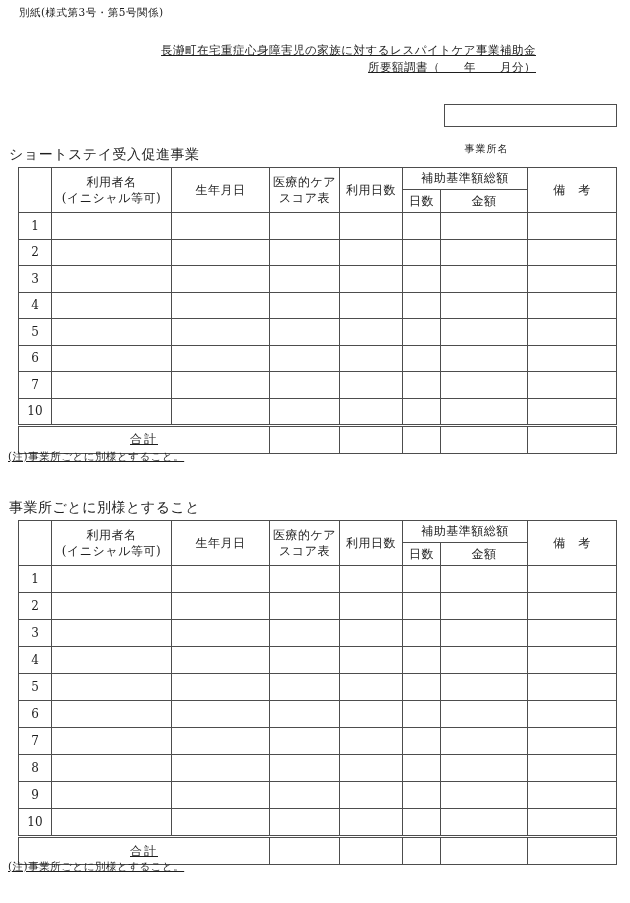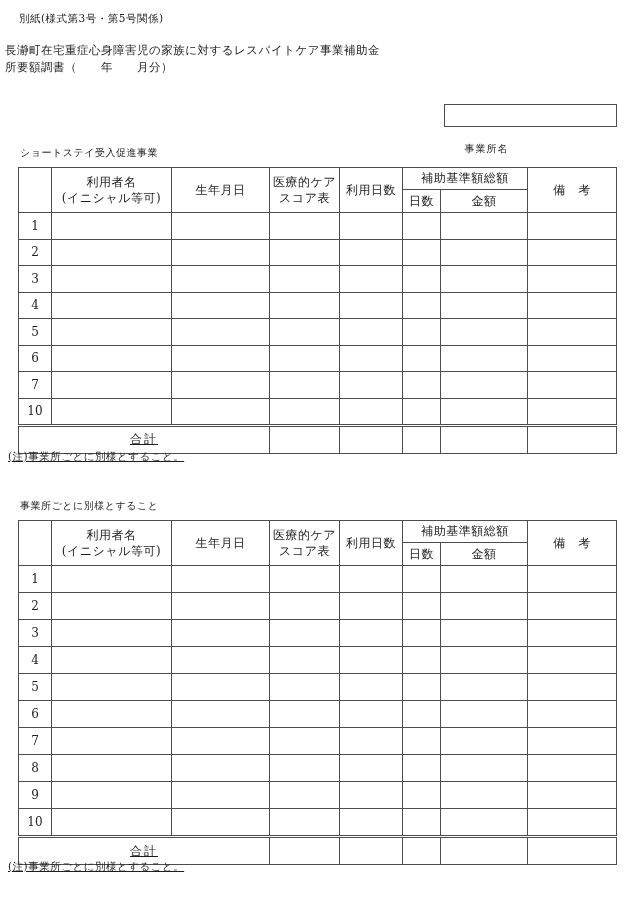--- a/index.html
+++ b/index.html
@@ -6,38 +6,38 @@
   body {
     width: 630px; height: 903px;
     background: #ffffff;
     position: relative;
     font-family: "DejaVu Serif", "Liberation Serif", serif;
     color: #1e1e1e;
     -webkit-font-smoothing: antialiased;
   }
   .abs { position: absolute; }
 
-  .corner-note { left: 19px; top: 12px; font-size: 10.5px; letter-spacing: 0.5px; }
-
-  .heading-block { left: 5px; top: 43px; width: 524px; text-align: left; }
+  .corner-note { left: 19px; top: 6px; font-size: 10.5px; letter-spacing: 0.5px; }
+
+  .heading-block { left: 12px; top: 43px; width: 524px; text-align: right; text-decoration: underline; }
   .title-line1 { font-size: 11.5px; letter-spacing: 0.5px; }
   .title-line2 { font-size: 11.5px; letter-spacing: 0.5px; margin-top: 2px; }
 
   .office-box {
     left: 444px; top: 104px; width: 173px; height: 23px;
     border: 1px solid #4d4d4d; display: flex; box-sizing: border-box;
   }
   .office-label {
     width: 83px; border-right: 1px solid #c4b5fd;
     display: flex; align-items: center; justify-content: center;
     font-size: 10px; letter-spacing: 1px; margin-top: 44px;
   }
   .office-value { flex: 1; }
 
-  .table-caption { font-size: 10px; letter-spacing: 0.5px; margin-left: 11px; }
+  .table-caption { font-size: 14px; letter-spacing: 0.5px; }
   .caption-1 { left: 9px; top: 146px; }
   .caption-2 { left: 9px; top: 499px; }
 
   .form-table {
     border-collapse: collapse; table-layout: fixed;
     width: 598px; font-size: 12px;
   }
   .table-1 { left: 18px; top: 167px; }
   .table-2 { left: 18px; top: 520px; }
 

